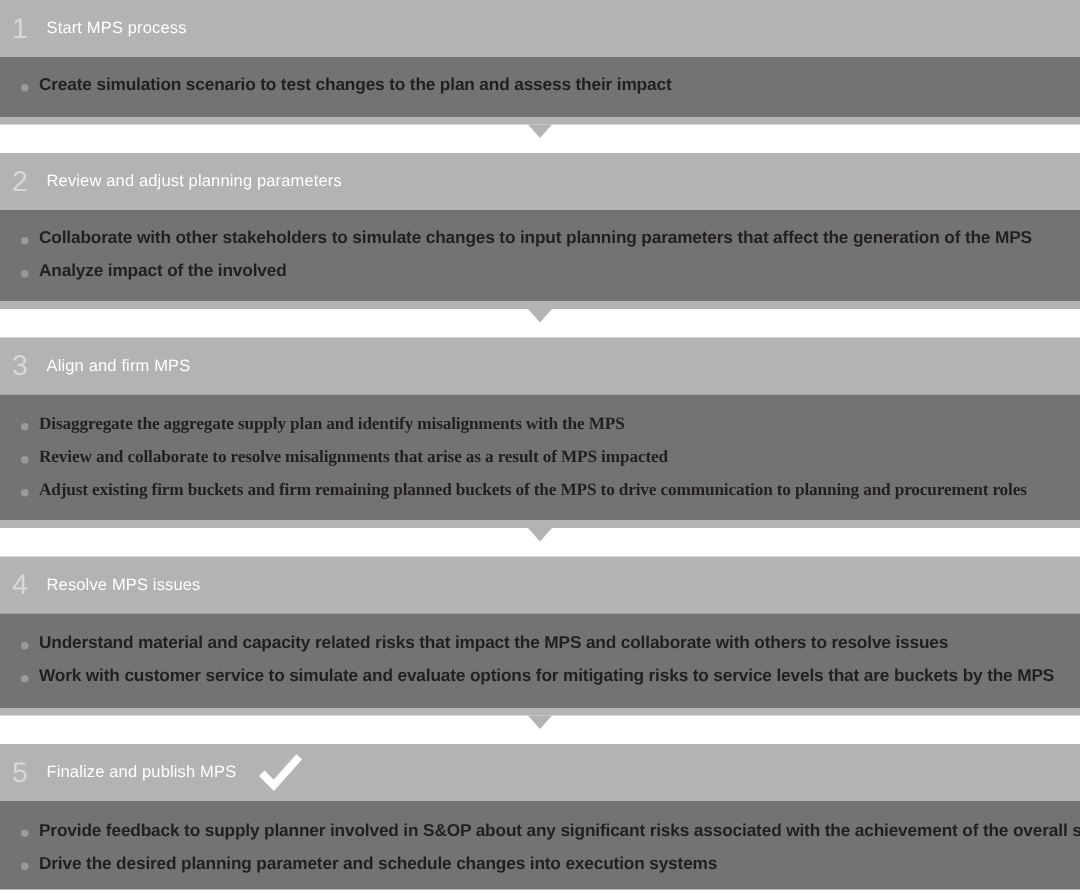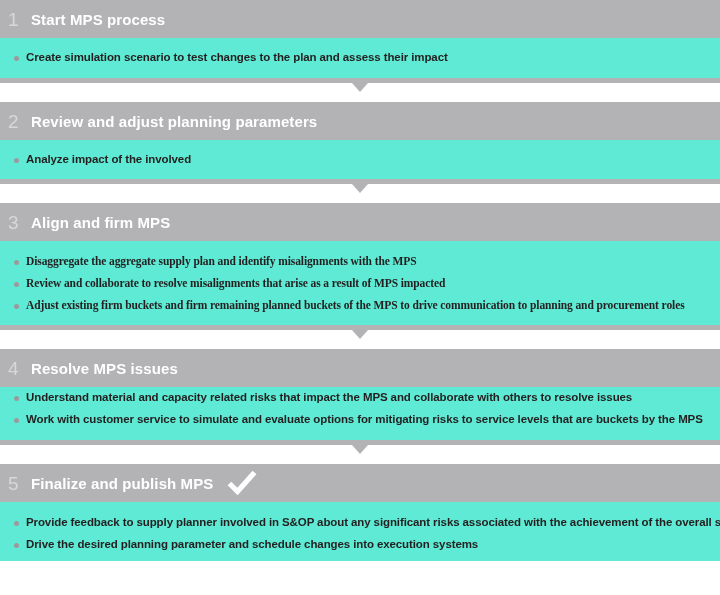--- a/index.html
+++ b/index.html
@@ -38,36 +38,36 @@
     color: #d8d8da;
     font-size: 19px;
     font-weight: 400;
     width: 20px;
     flex: 0 0 20px;
     line-height: 1;
     letter-spacing: 0px;
   }
   .stage-title {
     color: #ffffff;
-    font-size: 15px;
-    font-weight: bold;
+    font-size: 11px;
+    font-weight: normal;
     letter-spacing: 0.1px;
     line-height: 1;
     margin-left: 3px;
     white-space: nowrap;
   }
   .check-icon {
     margin-left: 14px;
     display: inline-flex;
     align-items: center;
     line-height: 0;
   }
   
   .stage-body {
-    background: #5eead4;
+    background: #737373;
     padding: 12px 10px 10px 10px;
     box-sizing: border-box;
   }
   .bullet-row {
     display: flex;
     align-items: flex-start;
     margin-bottom: 9px;
   }
   .bullet-row:last-child {
     margin-bottom: 0;
@@ -138,20 +138,24 @@
   </div>
 
   <div class="stage">
     <div class="stage-header">
       <span class="stage-num">2</span>
       <span class="stage-title">Review and adjust planning parameters</span>
     </div>
     <div class="stage-body" style="padding-top:13px;padding-bottom:13px;">
       <div class="bullet-row">
         <span class="bullet-dot"></span>
+        <span class="bullet-text">Collaborate with other stakeholders to simulate changes to input planning parameters that affect the generation of the MPS</span>
+      </div>
+      <div class="bullet-row">
+        <span class="bullet-dot"></span>
         <span class="bullet-text">Analyze impact of the involved</span>
       </div>
     </div>
   </div>
 
   <div class="separator">
     <div class="rule"></div>
     <div class="arrow"></div>
   </div>
 
@@ -179,21 +183,21 @@
   <div class="separator">
     <div class="rule"></div>
     <div class="arrow"></div>
   </div>
 
   <div class="stage">
     <div class="stage-header">
       <span class="stage-num">4</span>
       <span class="stage-title">Resolve MPS issues</span>
     </div>
-    <div class="stage-body" style="padding-top:4px;padding-bottom:14px;">
+    <div class="stage-body" style="padding-top:14px;padding-bottom:14px;">
       <div class="bullet-row">
         <span class="bullet-dot"></span>
         <span class="bullet-text">Understand material and capacity related risks that impact the MPS and collaborate with others to resolve issues</span>
       </div>
       <div class="bullet-row">
         <span class="bullet-dot"></span>
         <span class="bullet-text">Work with customer service to simulate and evaluate options for mitigating risks to service levels that are buckets by the MPS</span>
       </div>
     </div>
   </div>

